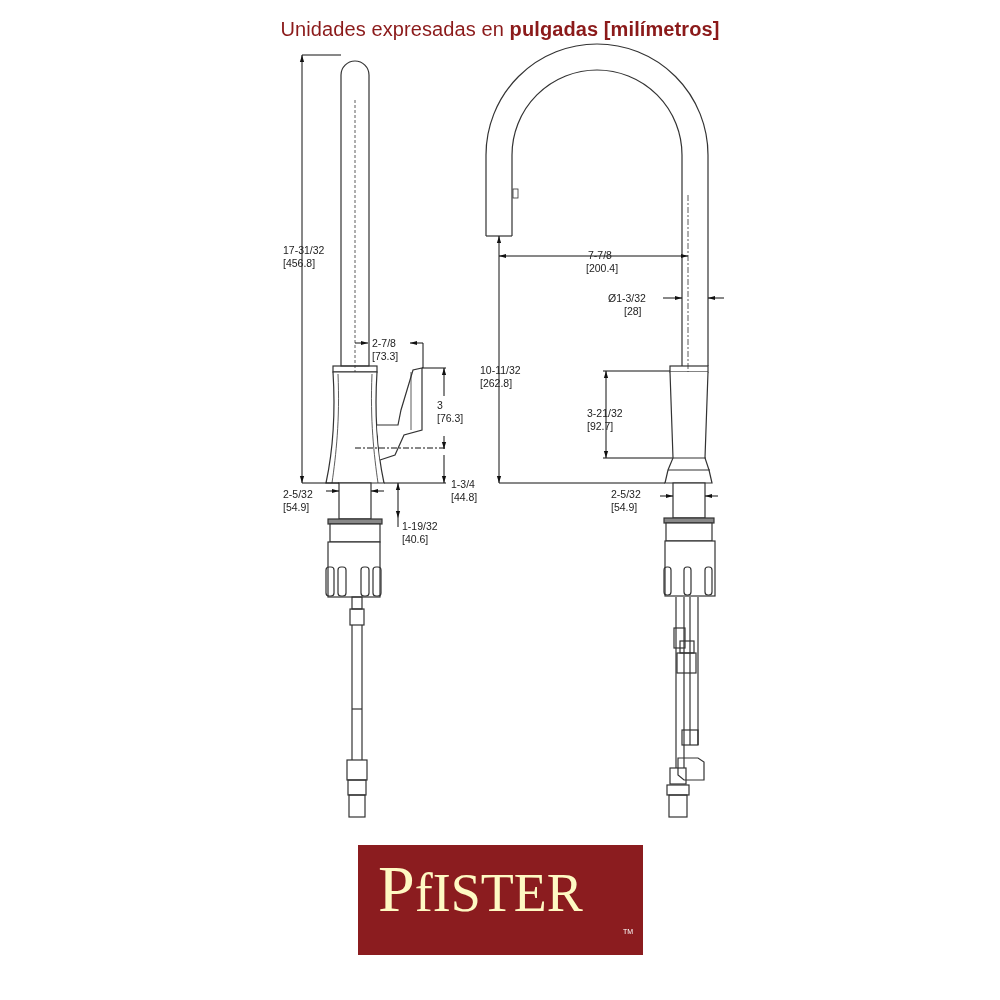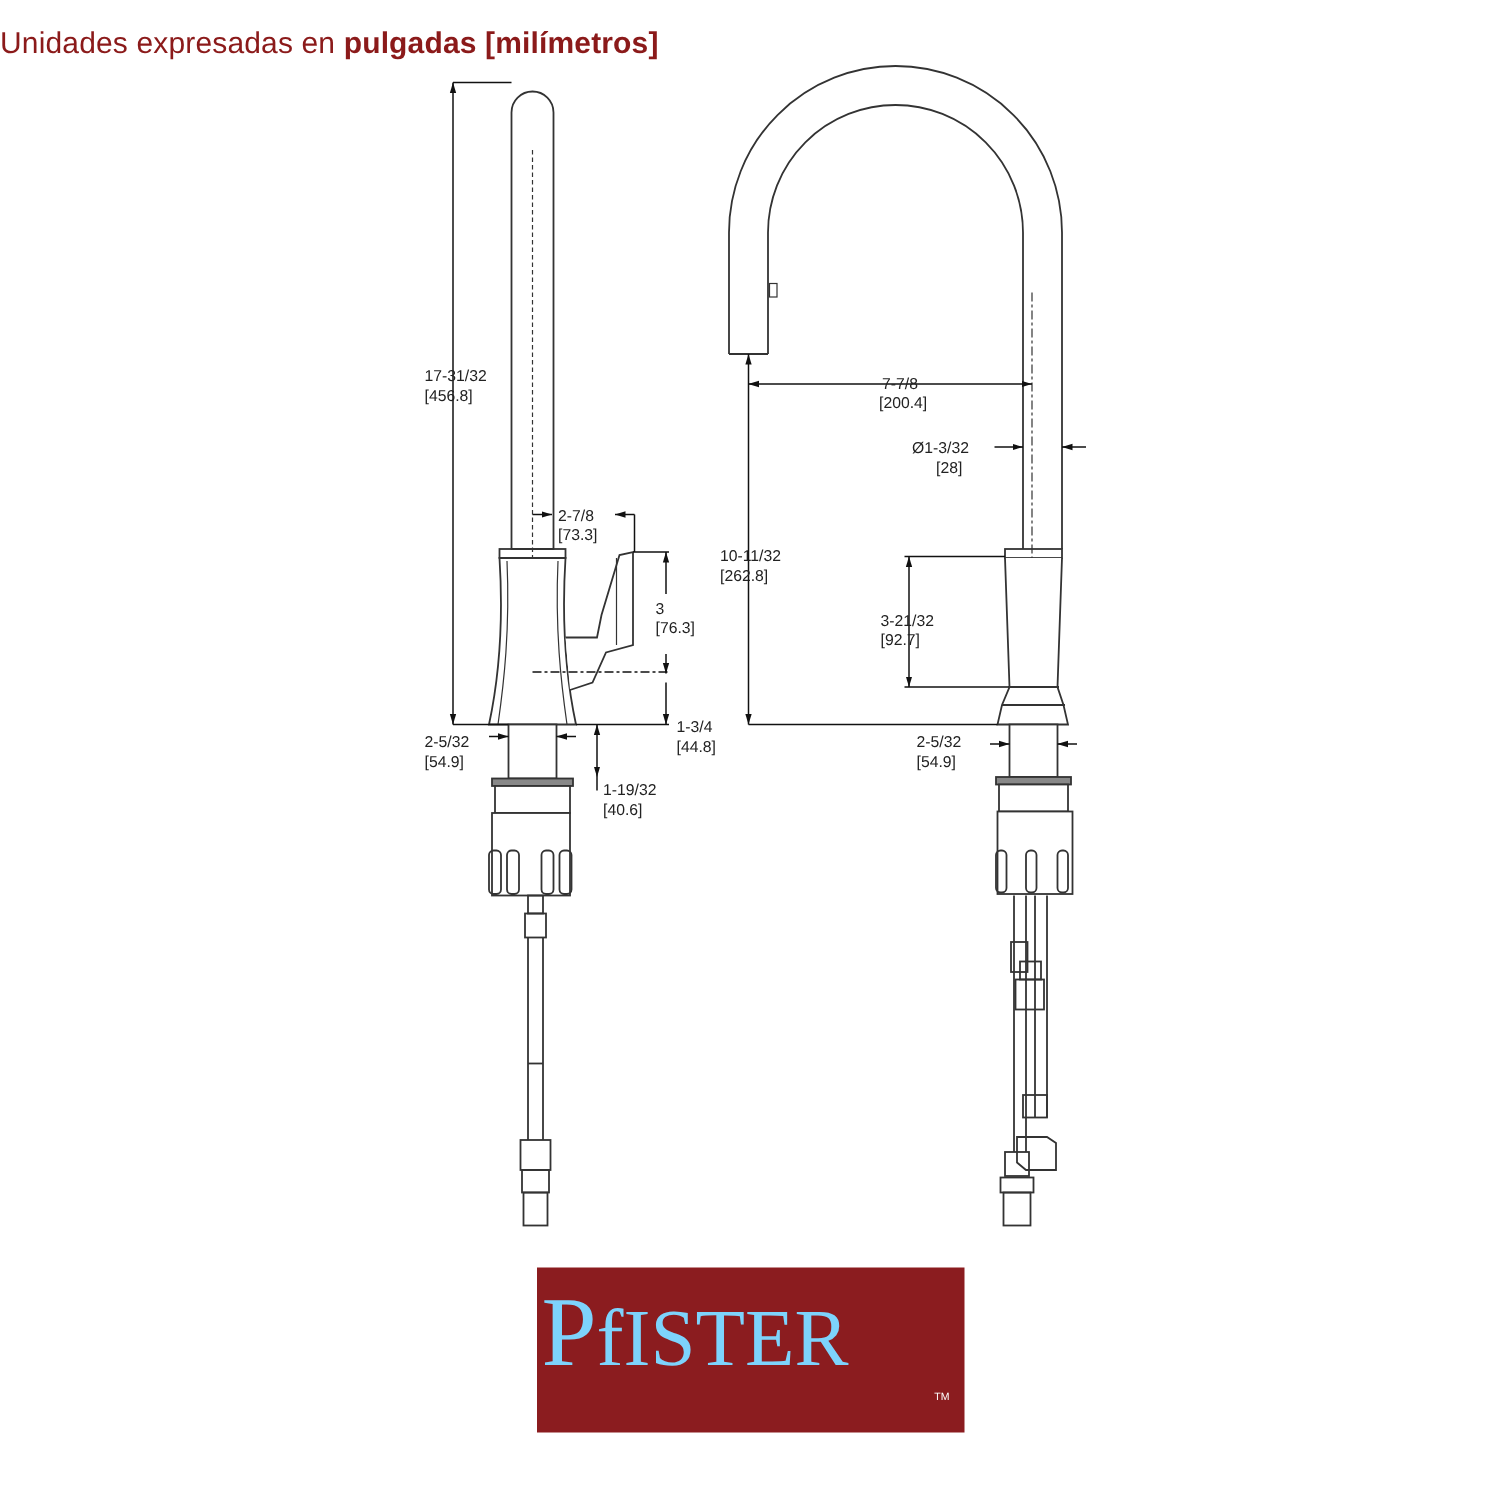--- a/index.html
+++ b/index.html
@@ -1,22 +1,22 @@
 <!DOCTYPE html>
 <html><head>
 <meta charset="utf-8">
 <style>
   html, body { margin: 0; padding: 0; background: #ffffff; }
   body { width: 1000px; height: 1000px; position: relative; overflow: hidden; font-family: "Liberation Sans", sans-serif; }
-  .title { position: absolute; top: 18px; left: 0; width: 1000px; font-size: 20px; color: #8b1a1a; letter-spacing: 0.1px; }
+  .title { position: absolute; top: 18px; left: 0; width: 1000px; text-align: center; font-size: 20px; color: #8b1a1a; letter-spacing: 0.1px; }
   .title b { font-weight: bold; }
   svg.drawing { position: absolute; left: 0; top: 0; }
   .dim { font-family: "Liberation Sans", sans-serif; font-size: 10.5px; fill: #222; }
   .logo { position: absolute; left: 358px; top: 845px; width: 285px; height: 110px; background: #8b1c1f; }
-  .logo-text { position: absolute; left: 3px; top: 6px; font-family: "Liberation Serif", serif; color: #7dd3fc; font-size: 66px; letter-spacing: 0px; }
+  .logo-text { position: absolute; left: 20px; top: 6px; font-family: "Liberation Serif", serif; color: #fef9c3; font-size: 66px; letter-spacing: 0px; }
   .logo-text .small { font-size: 54px; }
   .tm { position: absolute; right: 10px; bottom: 20px; font-family: "Liberation Sans", sans-serif; font-size: 7px; color: #fff; }
 </style>
 </head>
 <body>
 
 <div class="title">
   <span>Unidades expresadas en </span><b>pulgadas [milímetros]</b>
 </div>
 

